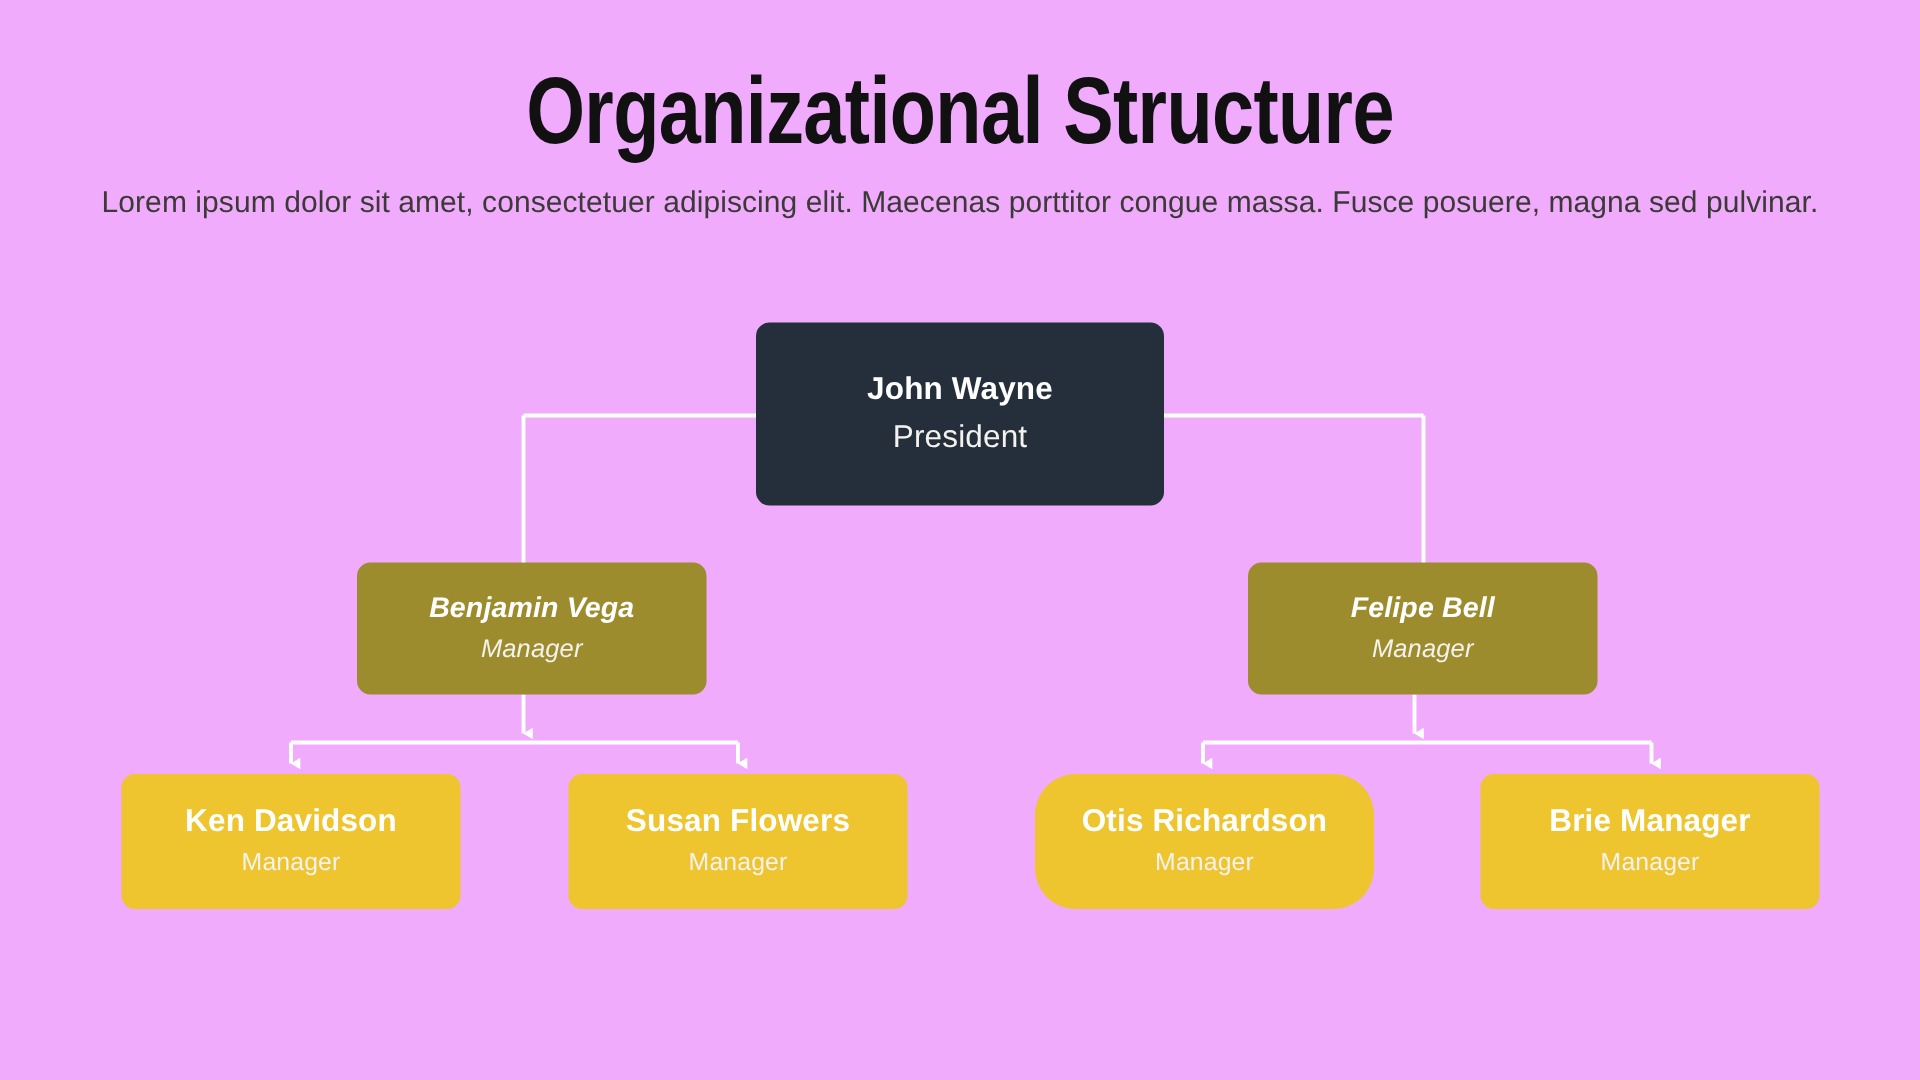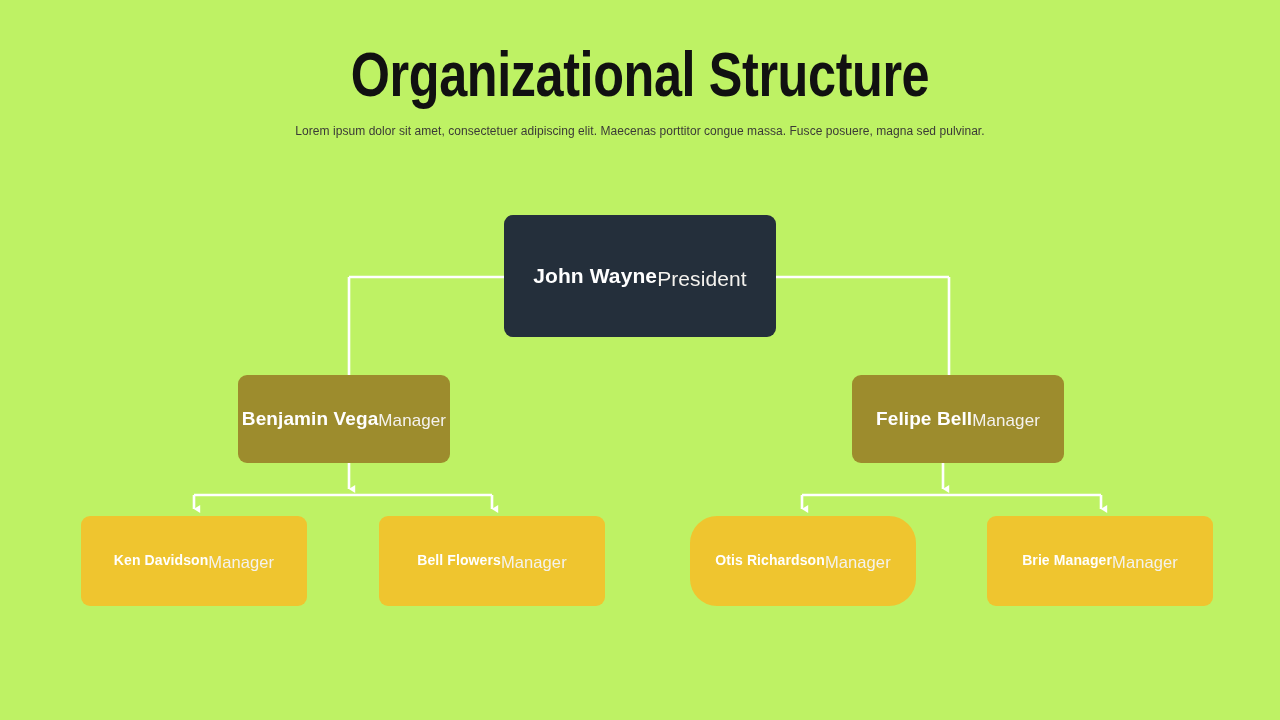--- a/index.html
+++ b/index.html
@@ -7,21 +7,21 @@
   html, body {
     width:1280px; height:720px;
     background:#f0ebe1;
     font-family:"Liberation Sans", sans-serif;
     overflow:hidden;
   }
 
   #slide {
     position:relative;
     width:1280px; height:720px;
-    background:#bef264;
+    background:#f0abfc;
   }
 
   
   #page-title {
     position:absolute;
     top:42px; left:0; width:1280px;
     text-align:center;
     font-size:63px;
     font-weight:700;
     line-height:1.02;
@@ -29,42 +29,42 @@
     color:#111111;
     transform:scaleX(0.80);
     transform-origin:center top;
     white-space:nowrap;
   }
 
   #page-subtitle {
     position:absolute;
     top:124px; left:0; width:1280px;
     text-align:center;
-    font-size:12px;
+    font-size:20px;
     font-weight:400;
     color:#3b3a36;
     letter-spacing:0.05px;
     white-space:nowrap;
   }
 
   
   #connectors {
     position:absolute;
     top:0; left:0;
     width:1280px; height:720px;
     z-index:1;
   }
 
   
   .node {
     position:absolute;
     z-index:2;
     border-radius:9px;
     display:flex;
-    flex-direction:row;
+    flex-direction:column;
     align-items:center;
     justify-content:center;
     text-align:center;
     color:#ffffff;
   }
   .node .nm {
     font-size:19px;
     font-weight:700;
     letter-spacing:0.1px;
     line-height:1.25;
@@ -83,29 +83,29 @@
     background:#242f3b;
     width:272px; height:122px;
     border-radius:9px;
   }
   .lvl0 .nm { font-size:21px; }
   .lvl0 .rl { font-size:21px; margin-top:5px; }
 
   
   .lvl1 {
     background:#9d8c2d;
-    width:212px; height:88px;
+    width:233px; height:88px;font-style:italic;
   }
 
   
   .lvl2 {
     background:#efc52f;
     width:226px; height:90px;
   }
-  .lvl2 .nm { font-size:14px; }
+  .lvl2 .nm { font-size:21px; }
   .lvl2 .rl { font-size:16.5px; }
 </style>
 </head>
 <body>
 
 <div id="slide">
 
   <div id="page-title">Organizational Structure</div>
   <div id="page-subtitle">Lorem ipsum dolor sit amet, consectetuer adipiscing elit. Maecenas porttitor congue massa. Fusce posuere, magna sed pulvinar.</div>
 
@@ -141,32 +141,32 @@
   <div class="node lvl0" style="left:504px; top:215px;">
     <span class="nm">John Wayne</span>
     <span class="rl">President</span>
   </div>
 
   <div class="node lvl1" style="left:238px; top:375px;">
     <span class="nm">Benjamin Vega</span>
     <span class="rl">Manager</span>
   </div>
 
-  <div class="node lvl1" style="left:852px; top:375px;text-align:right;">
+  <div class="node lvl1" style="left:832px; top:375px;text-align:right;">
     <span class="nm">Felipe Bell</span>
     <span class="rl">Manager</span>
   </div>
 
   <div class="node lvl2" style="left:81px; top:516px;">
     <span class="nm">Ken Davidson</span>
     <span class="rl">Manager</span>
   </div>
 
   <div class="node lvl2" style="left:379px; top:516px;">
-    <span class="nm">Bell Flowers</span>
+    <span class="nm">Susan Flowers</span>
     <span class="rl">Manager</span>
   </div>
 
   <div class="node lvl2" style="left:690px; top:516px;border-radius:27px;">
     <span class="nm">Otis Richardson</span>
     <span class="rl">Manager</span>
   </div>
 
   <div class="node lvl2" style="left:987px; top:516px;">
     <span class="nm">Brie Manager</span>

